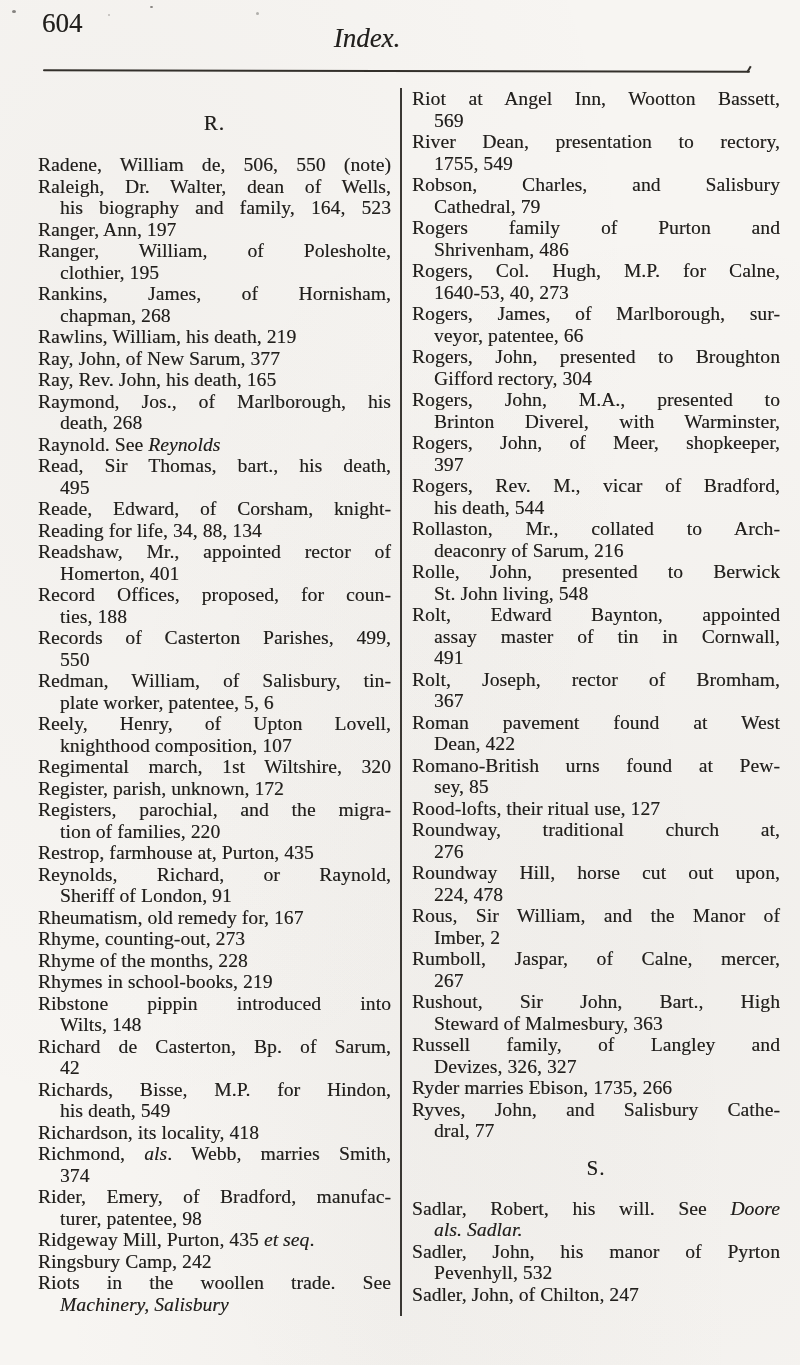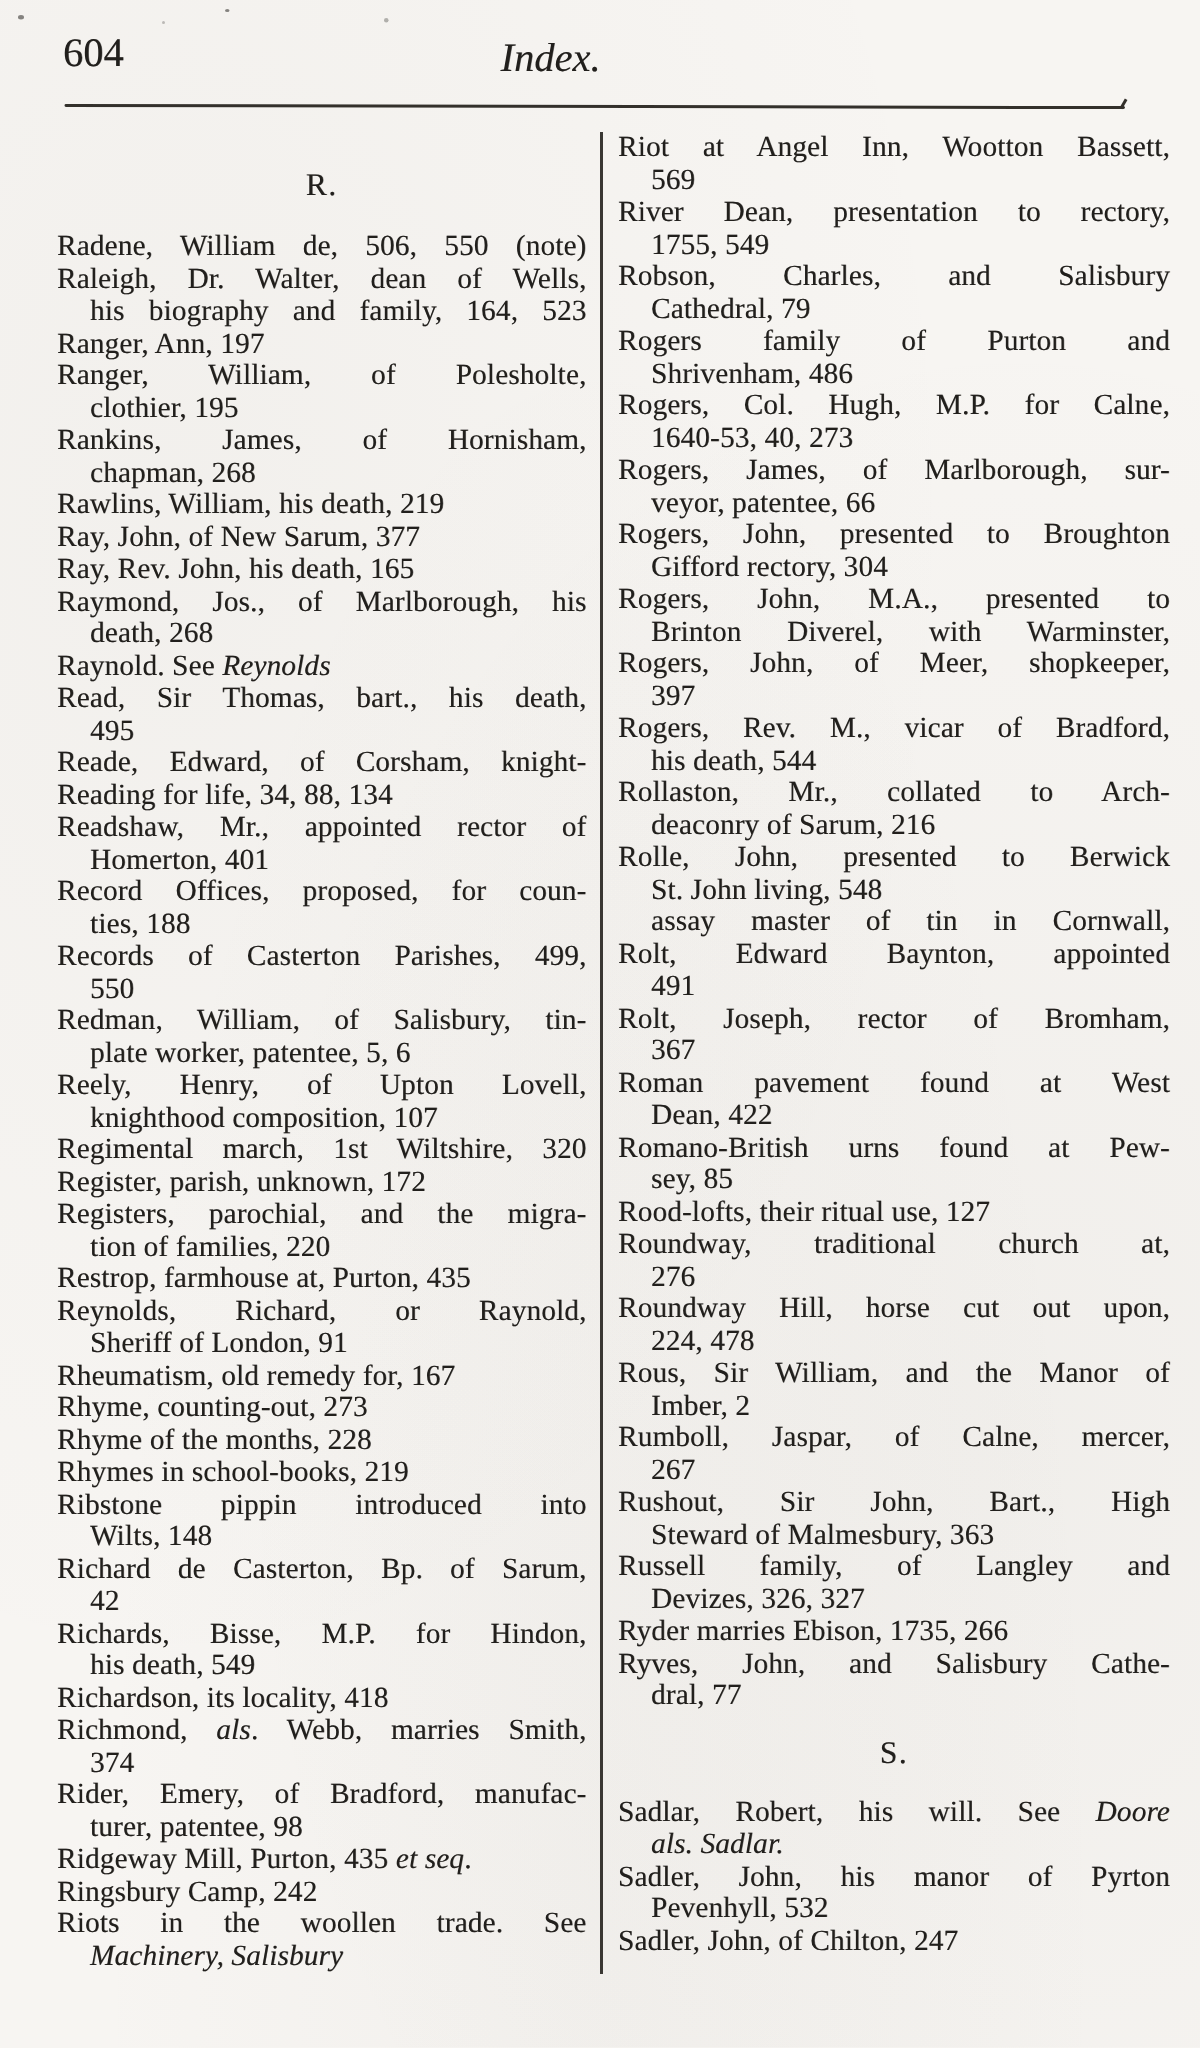--- a/index.html
+++ b/index.html
@@ -7,21 +7,21 @@
     width:800px; height:1365px; position:relative; overflow:hidden;
     background:#f7f5f2;
     background-image:
       radial-gradient(ellipse at 15% 25%, rgba(120,115,105,0.04), transparent 55%),
       radial-gradient(ellipse at 85% 70%, rgba(120,115,105,0.05), transparent 55%),
       radial-gradient(ellipse at 50% 95%, rgba(120,115,105,0.04), transparent 60%);
     font-family:"Liberation Serif","DejaVu Serif",serif;
     color:#211f1c;
   }
   .page-number {
-    position:absolute; left:42px; top:20px;
+    position:absolute; left:42px; top:8px;
     font-size:27px; line-height:30px;
     text-shadow:0.3px 0.3px 0 rgba(30,28,25,0.5);
     text-align:right;
   }
   .page-title {
     position:absolute; left:0; top:23px; width:100%;
     text-align:center; font-style:italic; font-size:27px; line-height:30px;
     transform:translateX(-33px);
     text-shadow:0.3px 0.3px 0 rgba(30,28,25,0.5);
   }
@@ -143,22 +143,22 @@
     <div class="line stretch"><span>Rogers, John, M.A., presented to</span></div>
     <div class="line cont stretch"><span>Brinton Diverel, with Warminster,</span></div>
     <div class="line stretch"><span>Rogers, John, of Meer, shopkeeper,</span></div>
     <div class="line cont"><span>397</span></div>
     <div class="line stretch"><span>Rogers, Rev. M., vicar of Bradford,</span></div>
     <div class="line cont"><span>his death, 544</span></div>
     <div class="line stretch"><span>Rollaston, Mr., collated to Arch-</span></div>
     <div class="line cont"><span>deaconry of Sarum, 216</span></div>
     <div class="line stretch"><span>Rolle, John, presented to Berwick</span></div>
     <div class="line cont"><span>St. John living, 548</span></div>
+    <div class="line stretch"><span>Rolt, Edward Baynton, appointed</span></div>
     <div class="line cont stretch"><span>assay master of tin in Cornwall,</span></div>
-    <div class="line stretch"><span>Rolt, Edward Baynton, appointed</span></div>
     <div class="line cont"><span>491</span></div>
     <div class="line stretch"><span>Rolt, Joseph, rector of Bromham,</span></div>
     <div class="line cont"><span>367</span></div>
     <div class="line stretch"><span>Roman pavement found at West</span></div>
     <div class="line cont"><span>Dean, 422</span></div>
     <div class="line stretch"><span>Romano-British urns found at Pew-</span></div>
     <div class="line cont"><span>sey, 85</span></div>
     <div class="line"><span>Rood-lofts, their ritual use, 127</span></div>
     <div class="line stretch"><span>Roundway, traditional church at,</span></div>
     <div class="line cont"><span>276</span></div>

